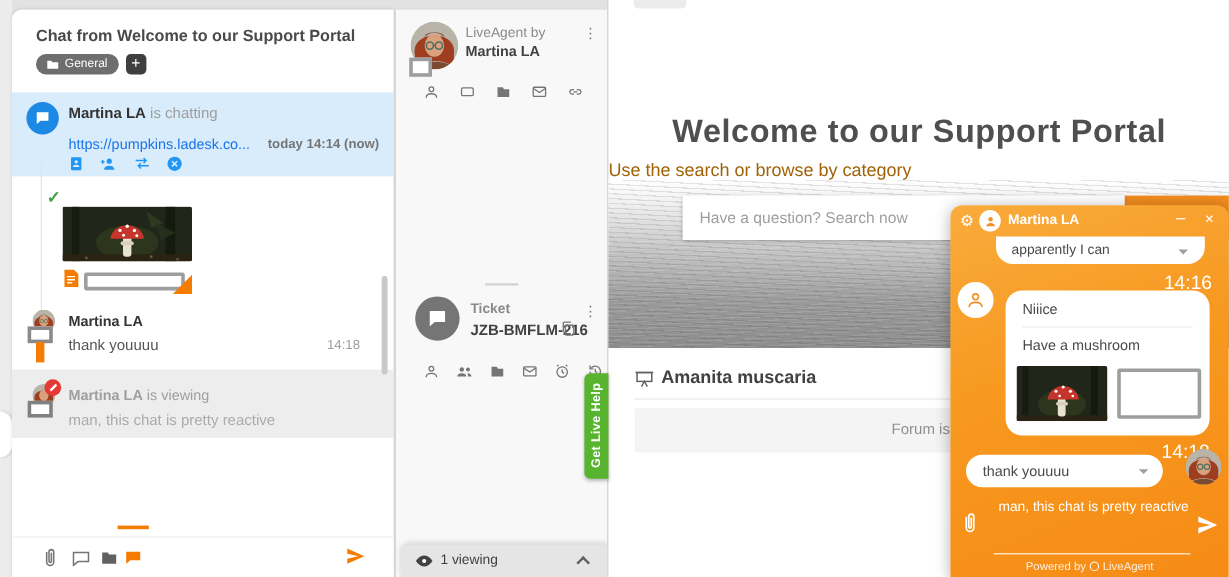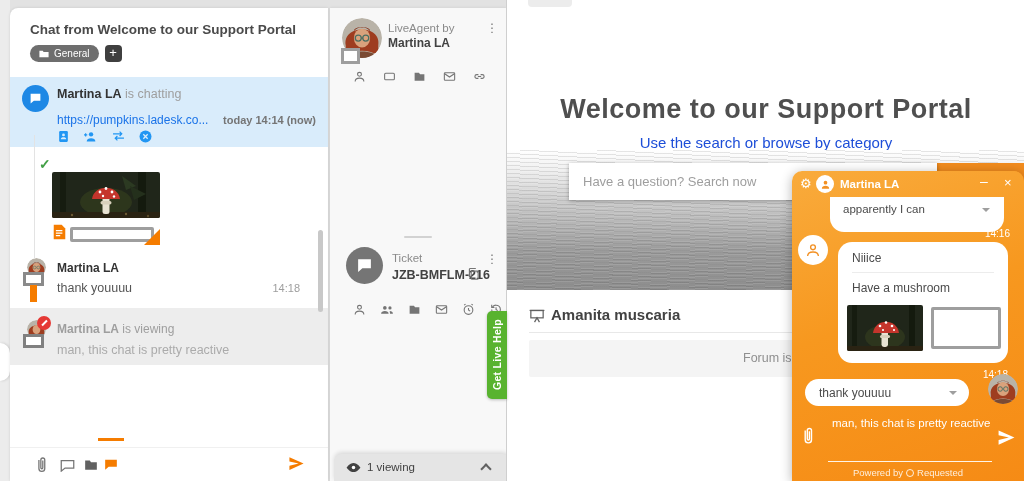--- a/index.html
+++ b/index.html
@@ -67,37 +67,37 @@
   .req-label { left:58px; top:14px; font-size:11.5px; color:#8a8a8a; }
   .req-name { left:58px; top:28px; font-size:12px; font-weight:bold; color:#424242; }
   .menu-dots { font-size:12px; color:#757575; letter-spacing:0; }
   .m1 { left:156px; top:13px; }
   .m2 { left:156px; top:244px; }
   .icon-row { display:flex; color:#757575; }
   .ir1 { left:23px; top:62px; gap:17px; }
   .ir2 { left:23px; top:295px; gap:14px; }
   .mid-handle { left:74px; top:228px; width:28px; height:2px; background:#d2d2d2; border-radius:1px; }
   .tk-avatar { left:16px; top:239px; width:37px; height:37px; border-radius:50%; background:#757575; display:flex; align-items:center; justify-content:center; }
-  .tk-label { left:62px; top:244px; font-size:11.5px; color:#8a8a8a; }
+  .tk-label { left:62px; top:244px; font-size:11.5px; color:#8a8a8a;font-weight:bold; }
   .tk-id { left:62px; top:260px; font-size:12.5px; font-weight:bold; color:#424242; }
   .tk-copy { left:137px; top:259px; color:#757575; }
   .mid-bottom { left:4px; top:446px; width:176px; height:27px; background:#e5e5e5; border-radius:8px 8px 0 0; box-shadow:0 -2px 4px rgba(0,0,0,.12); }
   .viewing-eye { left:12px; top:8px; color:#424242; }
   .viewing-label { left:33px; top:7px; font-size:11.5px; color:#424242; }
   .chev-up { left:148px; top:11px; width:8px; height:8px; border-left:2px solid #616161; border-top:2px solid #616161; transform:rotate(45deg); }
 
   
   #live-help { left:487px; top:311px; width:20px; height:88px; background:#58b32f; border-radius:5px 0 0 5px; box-shadow:0 1px 3px rgba(0,0,0,.25); z-index:4; display:flex; align-items:center; justify-content:center; }
   #live-help span { writing-mode:vertical-rl; transform:rotate(180deg); color:#fff; font-size:10.5px; font-weight:bold; letter-spacing:.3px; white-space:nowrap; }
 
   
   #portal { left:506px; top:0; width:518px; height:481px; background:#fff; border-left:1px solid #cfcfcf; }
   .portal-logo { left:21px; top:0; width:44px; height:7px; background:#ececec; border-radius:0 0 4px 4px; }
   .portal-title { left:0; top:94px; width:518px; text-align:center; font-size:27px; font-weight:bold; color:#4f4f4f; letter-spacing:.5px; }
-  .portal-sub { left:0; top:134px; width:518px; text-align:center; font-size:15px; color:#1d4ed8; }
+  .portal-sub { left:0; top:134px; width:518px; text-align:left; font-size:15px; color:#a16207; }
   .hero { left:0; top:150px; width:518px; height:140px;
           background:linear-gradient(180deg,#ffffff 0%,#f0f0f0 14%,#c7c7c7 40%,#9b9b9b 72%,#8d8d8d 100%); }
   .hero::after { content:""; position:absolute; inset:0;
           background-image:repeating-linear-gradient(3deg, rgba(40,40,40,.14) 0 1px, transparent 1px 4px),
                            repeating-linear-gradient(-2deg, rgba(255,255,255,.12) 0 1px, transparent 1px 3px);
           opacity:.85; }
   .search-wrap { left:62px; top:163px; width:368px; height:37px; background:#fff; box-shadow:0 1px 4px rgba(0,0,0,.3); z-index:2; }
   .search-wrap input { width:100%; height:100%; border:0; outline:none; padding:0 14px; font-size:13px; color:#444; font-family:"Liberation Sans",sans-serif; }
   .search-wrap input::placeholder { color:#9e9e9e; }
   .search-btn { left:430px; top:163px; width:88px; height:37px; background:#f28c1e; border:0; z-index:1; }
@@ -109,25 +109,25 @@
 
   
   #widget { left:792px; top:171px; width:232px; height:310px; z-index:6;
             background:linear-gradient(160deg,#f9ab3c 0%,#f7981f 45%,#f68b15 100%);
             border-radius:10px 10px 0 0; box-shadow:0 2px 12px rgba(0,0,0,.3); }
   .w-gear { left:8px; top:5px; color:#fff; font-size:13px; }
   .w-avatar { left:24px; top:4px; width:18px; height:18px; border-radius:50%; background:#fff; display:flex; align-items:center; justify-content:center; }
   .w-name { left:48px; top:7px; font-size:11.5px; font-weight:bold; color:#fff; }
   .w-min { left:188px; top:2px; color:#fff; font-size:14px; }
   .w-close { left:212px; top:4px; color:#fff; font-size:13px; }
-  .w-bub1 { left:38px; top:26px; width:174px; height:35px; background:#fff; border-radius:0 0 14px 14px; }
+  .w-bub1 { left:38px; top:26px; width:174px; height:23px; background:#fff; border-radius:0 0 14px 14px; }
   .w-bub1 span { position:absolute; left:13px; top:6px; font-size:11.5px; color:#4a4a4a; }
   .caret-down { position:absolute; width:0; height:0; border-left:4px solid transparent; border-right:4px solid transparent; border-top:4px solid #9e9e9e; }
   .c1 { right:14px; top:11px; }
-  .w-time { font-size:10px; color:#fff;margin-left:32px; }
+  .w-time { font-size:16px; color:#fff;margin-left:32px; }
   .t1 { right:14px; top:57px; }
   .t2 { right:16px; top:198px; }
   .w-agent-avatar { left:6px; top:64px; width:30px; height:30px; border-radius:50%; background:#fff; display:flex; align-items:center; justify-content:center; color:#f29023; }
   .w-bub-agent { left:46px; top:71px; width:170px; height:121px; background:#fff; border-radius:14px; }
   .w-line1 { position:absolute; left:14px; top:9px; font-size:12px; color:#4a4a4a; }
   .w-div { position:absolute; left:14px; right:14px; top:30px; height:1px; background:#ececec; }
   .w-line2 { position:absolute; left:14px; top:39px; font-size:12px; color:#4a4a4a; }
   .w-img1 { position:absolute; left:9px; top:63px; width:76px; height:46px; border-radius:2px; overflow:hidden; }
   .w-img2 { position:absolute; left:93px; top:65px; width:70px; height:42px; background:#fff; border:3px solid #9e9e9e; border-radius:2px; }
   .w-bub2 { left:13px; top:208px; width:164px; height:27px; background:#fff; border-radius:14px; }
@@ -473,15 +473,15 @@
 
   <div class="abs w-typed">man, this chat is pretty reactive</div>
   <svg class="abs w-clip" width="14" height="19" viewBox="0 0 20 26" fill="none" stroke="currentColor" stroke-width="2">
       <path d="M6 6v13a4.5 4.5 0 009 0V6a3 3 0 00-6 0v12a1.5 1.5 0 003 0V7"></path>
     </svg>
   <svg class="abs w-send" width="19" height="19" viewBox="0 0 24 24" fill="currentColor">
       <path d="M2 21l20-9L2 3v6l13 3L2 15z"></path>
     </svg>
   <div class="abs w-underline"></div>
   <div class="abs w-footer">
-    <span>Powered by</span><span class="globe"></span><span>Requested</span>
+    <span>Powered by</span><span class="globe"></span><span>LiveAgent</span>
   </div>
 </div>
 
 </body></html>

